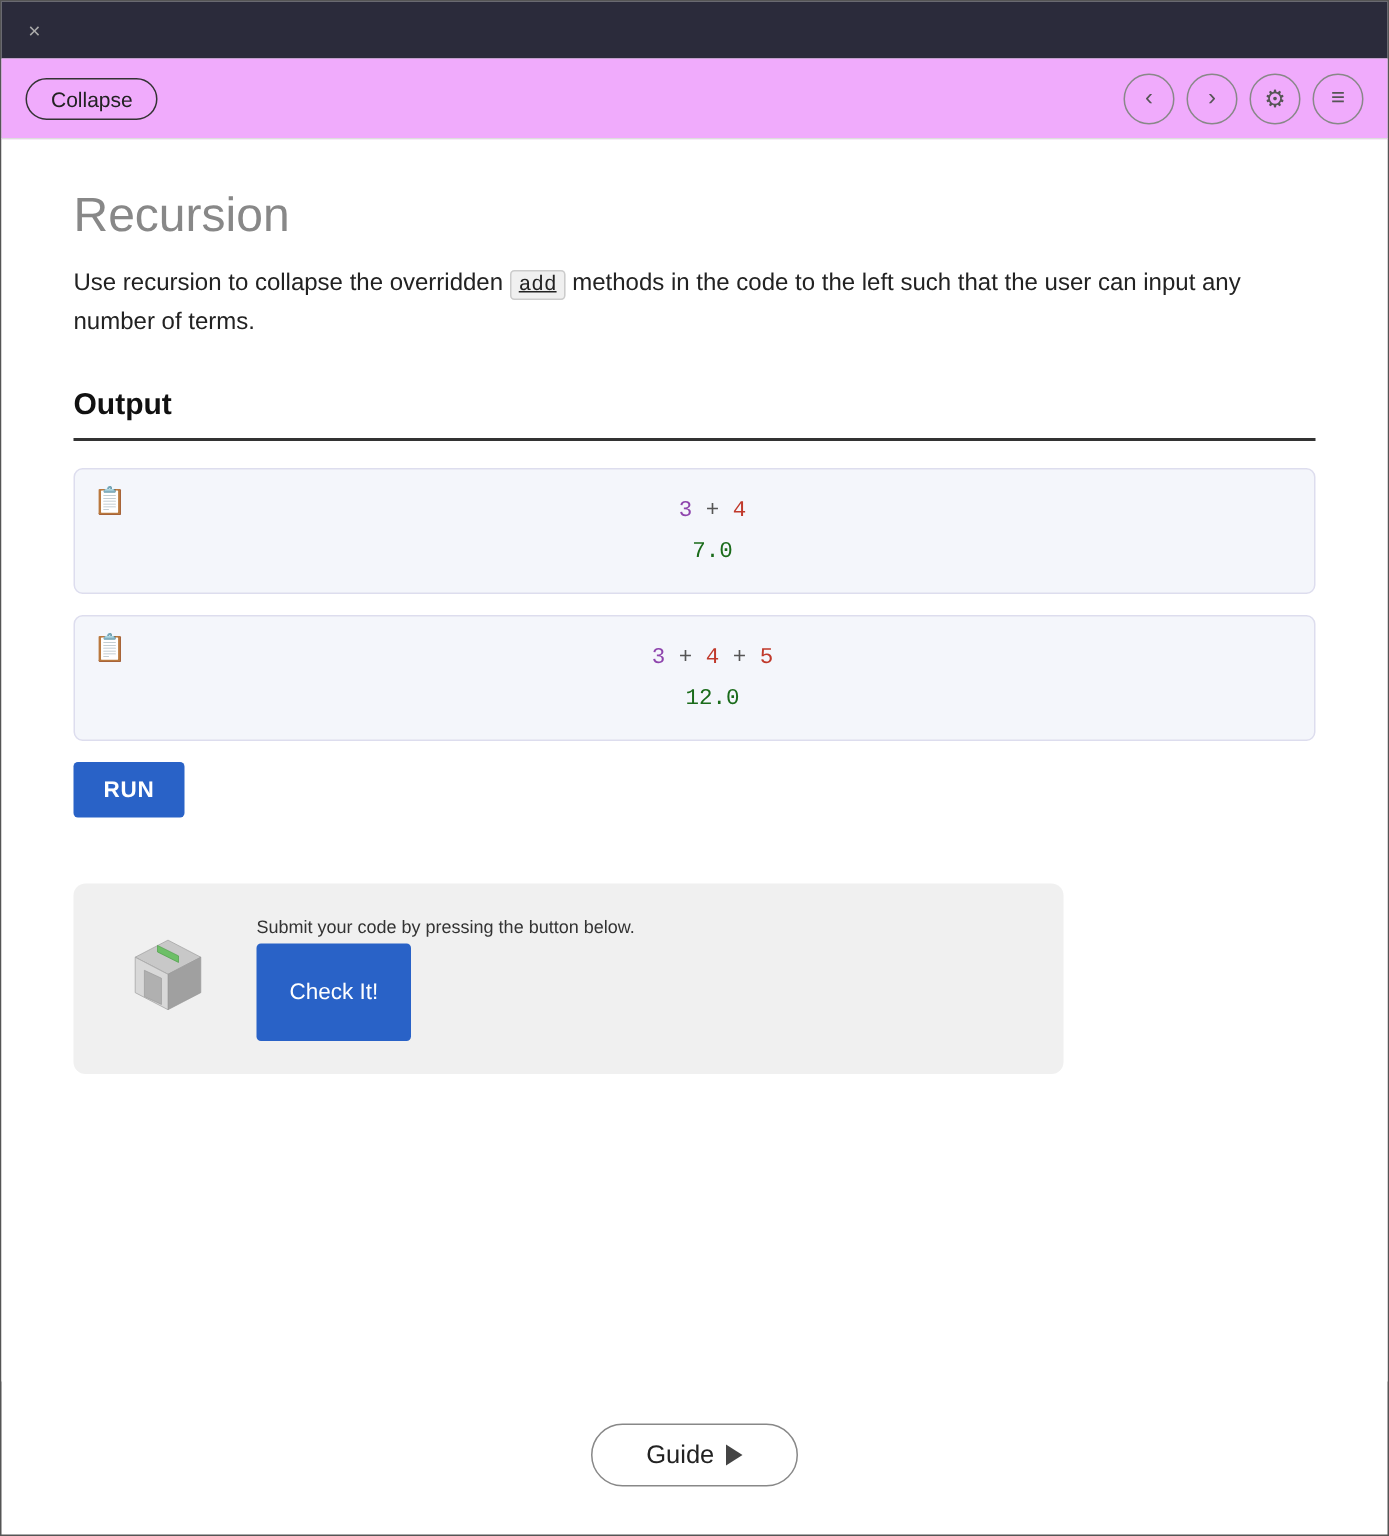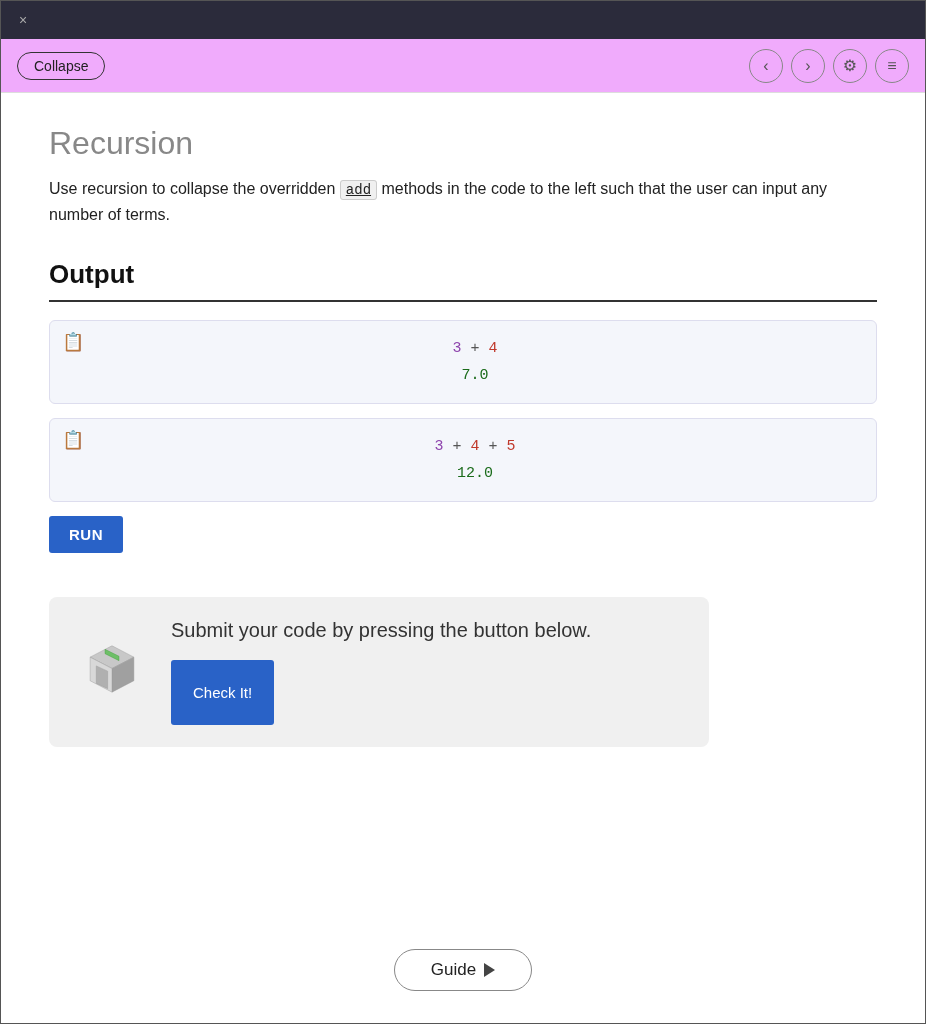--- a/index.html
+++ b/index.html
@@ -117,21 +117,21 @@
       font-family: 'Courier New', monospace;
       background: #f0f0f0;
       border: 1px solid #ccc;
       padding: 1px 5px;
       border-radius: 3px;
       font-size: 14px;
       text-decoration: underline;
     }
 
     .output-heading {
-      font-size: 26px;
+      font-size: 20px;
       font-weight: 700;
       color: #111;
       margin-bottom: 10px;
     }
 
     .output-divider {
       border: none;
       border-top: 2px solid #333;
       margin-bottom: 18px;
     }
@@ -189,23 +189,23 @@
       max-width: 660px;
     }
 
     .robot-icon {
       width: 70px;
       height: 70px;
       flex-shrink: 0;
     }
 
     .submit-text {
-      font-size: 20px;
+      font-size: 12px;
       color: #333;
-      margin-bottom: 18px;
+      margin-bottom: 4px;
       text-align: right;
     }
 
     .check-btn {
       background: #2962c7;
       color: #fff;
       border: none;
       padding: 24px 22px;
       font-size: 15px;
       cursor: pointer;

